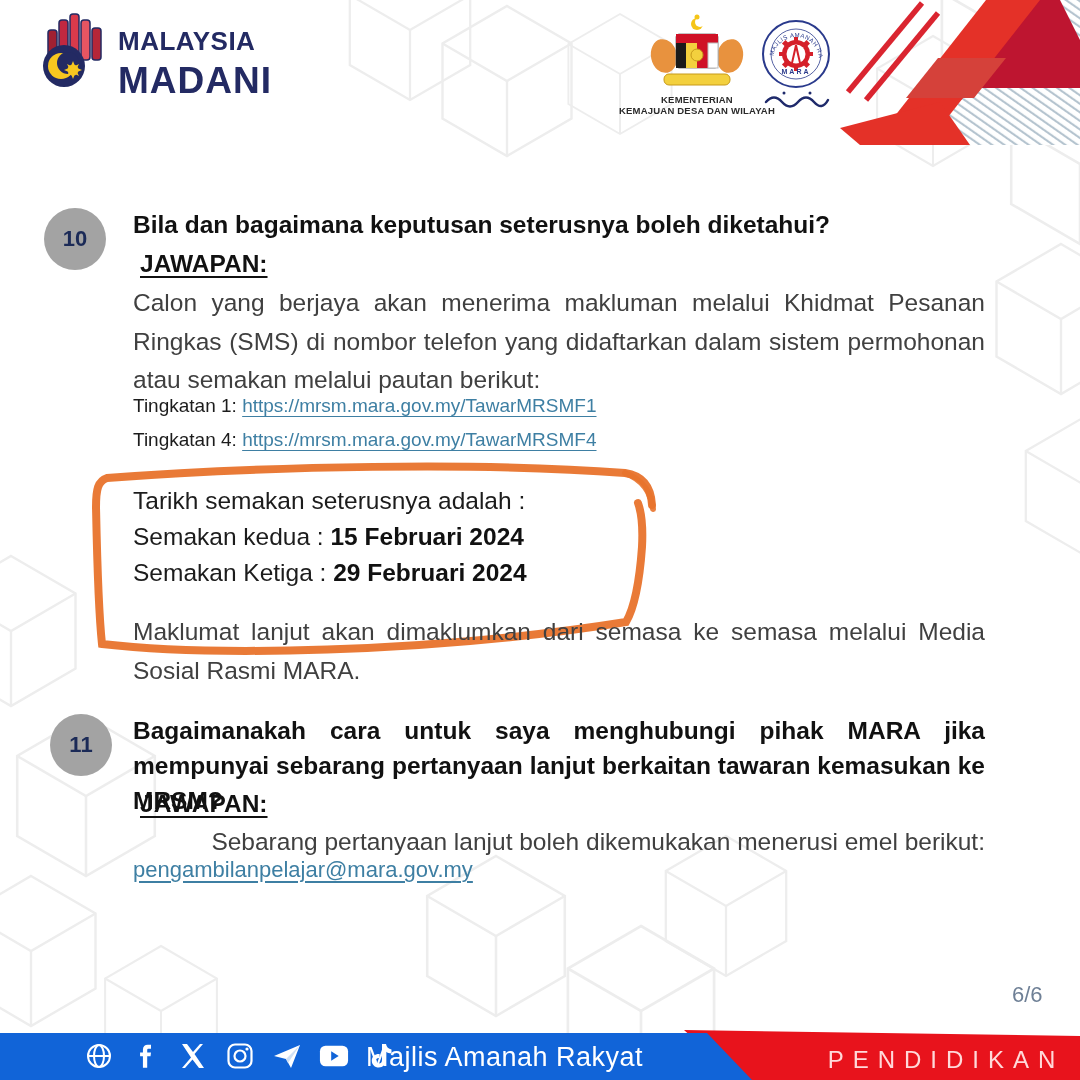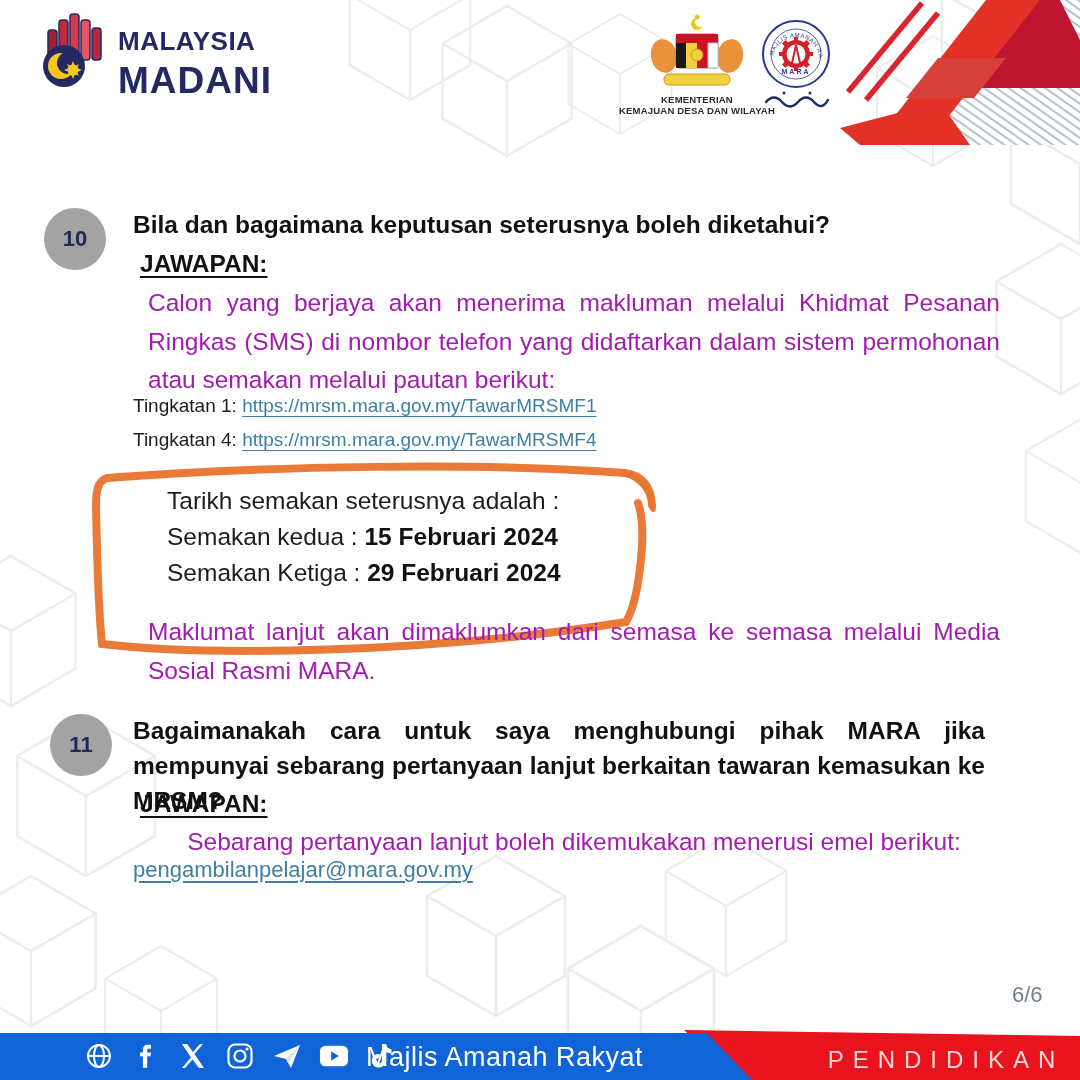--- a/index.html
+++ b/index.html
@@ -12,26 +12,26 @@
   .madani-text .l2{font-size:37px;font-weight:700;letter-spacing:1px;margin-top:8px;}
   .ministry-caption{position:absolute;left:592px;top:94px;width:210px;text-align:center;
         font-size:9.5px;font-weight:bold;color:#2b2b2b;line-height:11px;letter-spacing:.2px;}
   
   .qnum{position:absolute;width:62px;height:62px;border-radius:50%;background:#a3a3a3;
         display:flex;align-items:center;justify-content:center;
         font-size:22px;font-weight:bold;color:#1b2a57;}
   .qtitle{position:absolute;left:133px;width:852px;font-size:24.5px;font-weight:bold;color:#111;}
   .jawapan{position:absolute;left:133px;font-size:24.5px;font-weight:bold;color:#111;
         text-decoration:underline;text-decoration-thickness:2px;text-underline-offset:4px;margin-left:7px;}
-  .para{position:absolute;left:148px;width:852px;font-size:24.5px;line-height:38.5px;
-        text-align:justify;color:#a21caf;}
+  .para{position:absolute;left:133px;width:852px;font-size:24.5px;line-height:38.5px;
+        text-align:justify;color:#404040;}
   .linkrow{font-size:19px;line-height:34px;color:#1c1c1c;}
   .linkrows{position:absolute;left:133px;}
   a.doc-link, .doc-link{color:#3e7fa3;text-decoration:underline;text-underline-offset:4px;cursor:pointer;}
-  .hl{position:absolute;left:133px;font-size:24.5px;line-height:36px;color:#1c1c1c;margin-left:34px;}
+  .hl{position:absolute;left:133px;font-size:24.5px;line-height:36px;color:#1c1c1c;}
   .hl b{color:#111;}
   .justify2{text-align:justify;}
   .pagenum{position:absolute;left:1012px;top:982px;font-size:22px;color:#6f8096;}
   
   .footer-svg{position:absolute;left:0;top:1030px;}
   .social-row{position:absolute;left:84px;top:1040px;display:flex;gap:17px;align-items:center;height:32px;}
   .social-row .icn{width:30px;height:30px;display:flex;align-items:center;justify-content:center;}
   .footer-org{position:absolute;left:366px;top:1042px;font-size:27px;color:#ffffff;letter-spacing:.5px;}
   .footer-cat{position:absolute;left:796px;top:1046px;width:300px;text-align:center;
         font-size:24px;letter-spacing:9px;color:#ffd9d9;font-weight:500;}
@@ -199,21 +199,21 @@
     <path d="M 540 18 C 556 24, 566 36, 568 54" fill="none" stroke="#e8732c" stroke-width="6" stroke-linecap="round" opacity="0.9"></path>
   </svg>
 
   <div class="para" style="top:613px">Maklumat lanjut akan dimaklumkan dari semasa ke semasa melalui Media Sosial Rasmi MARA.</div>
 
   <div class="qnum" style="left:50px;top:714px">
     <span>11</span>
   </div>
   <div class="qtitle justify2" style="top:713px;line-height:35px">Bagaimanakah cara untuk saya menghubungi pihak MARA jika mempunyai sebarang pertanyaan lanjut berkaitan tawaran kemasukan ke MRSM?</div>
   <div class="jawapan" style="top:790px">JAWAPAN:</div>
-  <div class="para" style="top:823px;text-align:center">Sebarang pertanyaan lanjut boleh dikemukakan menerusi emel berikut:</div>
+  <div class="para" style="top:823px;text-align:right">Sebarang pertanyaan lanjut boleh dikemukakan menerusi emel berikut:</div>
   <div class="abs doc-link" style="left:133px;top:857px;font-size:22px">pengambilanpelajar@mara.gov.my</div>
 
   <div class="pagenum">6/6</div>
 
   <svg class="footer-svg" width="1080" height="50" viewBox="0 0 1080 50">
     <polygon points="684,0 1080,6 1080,50 740,50" fill="#e8131c"></polygon>
     <polygon points="0,3 707,3 752,50 0,50" fill="#1164d8"></polygon>
   </svg>
 
   <div class="social-row">

